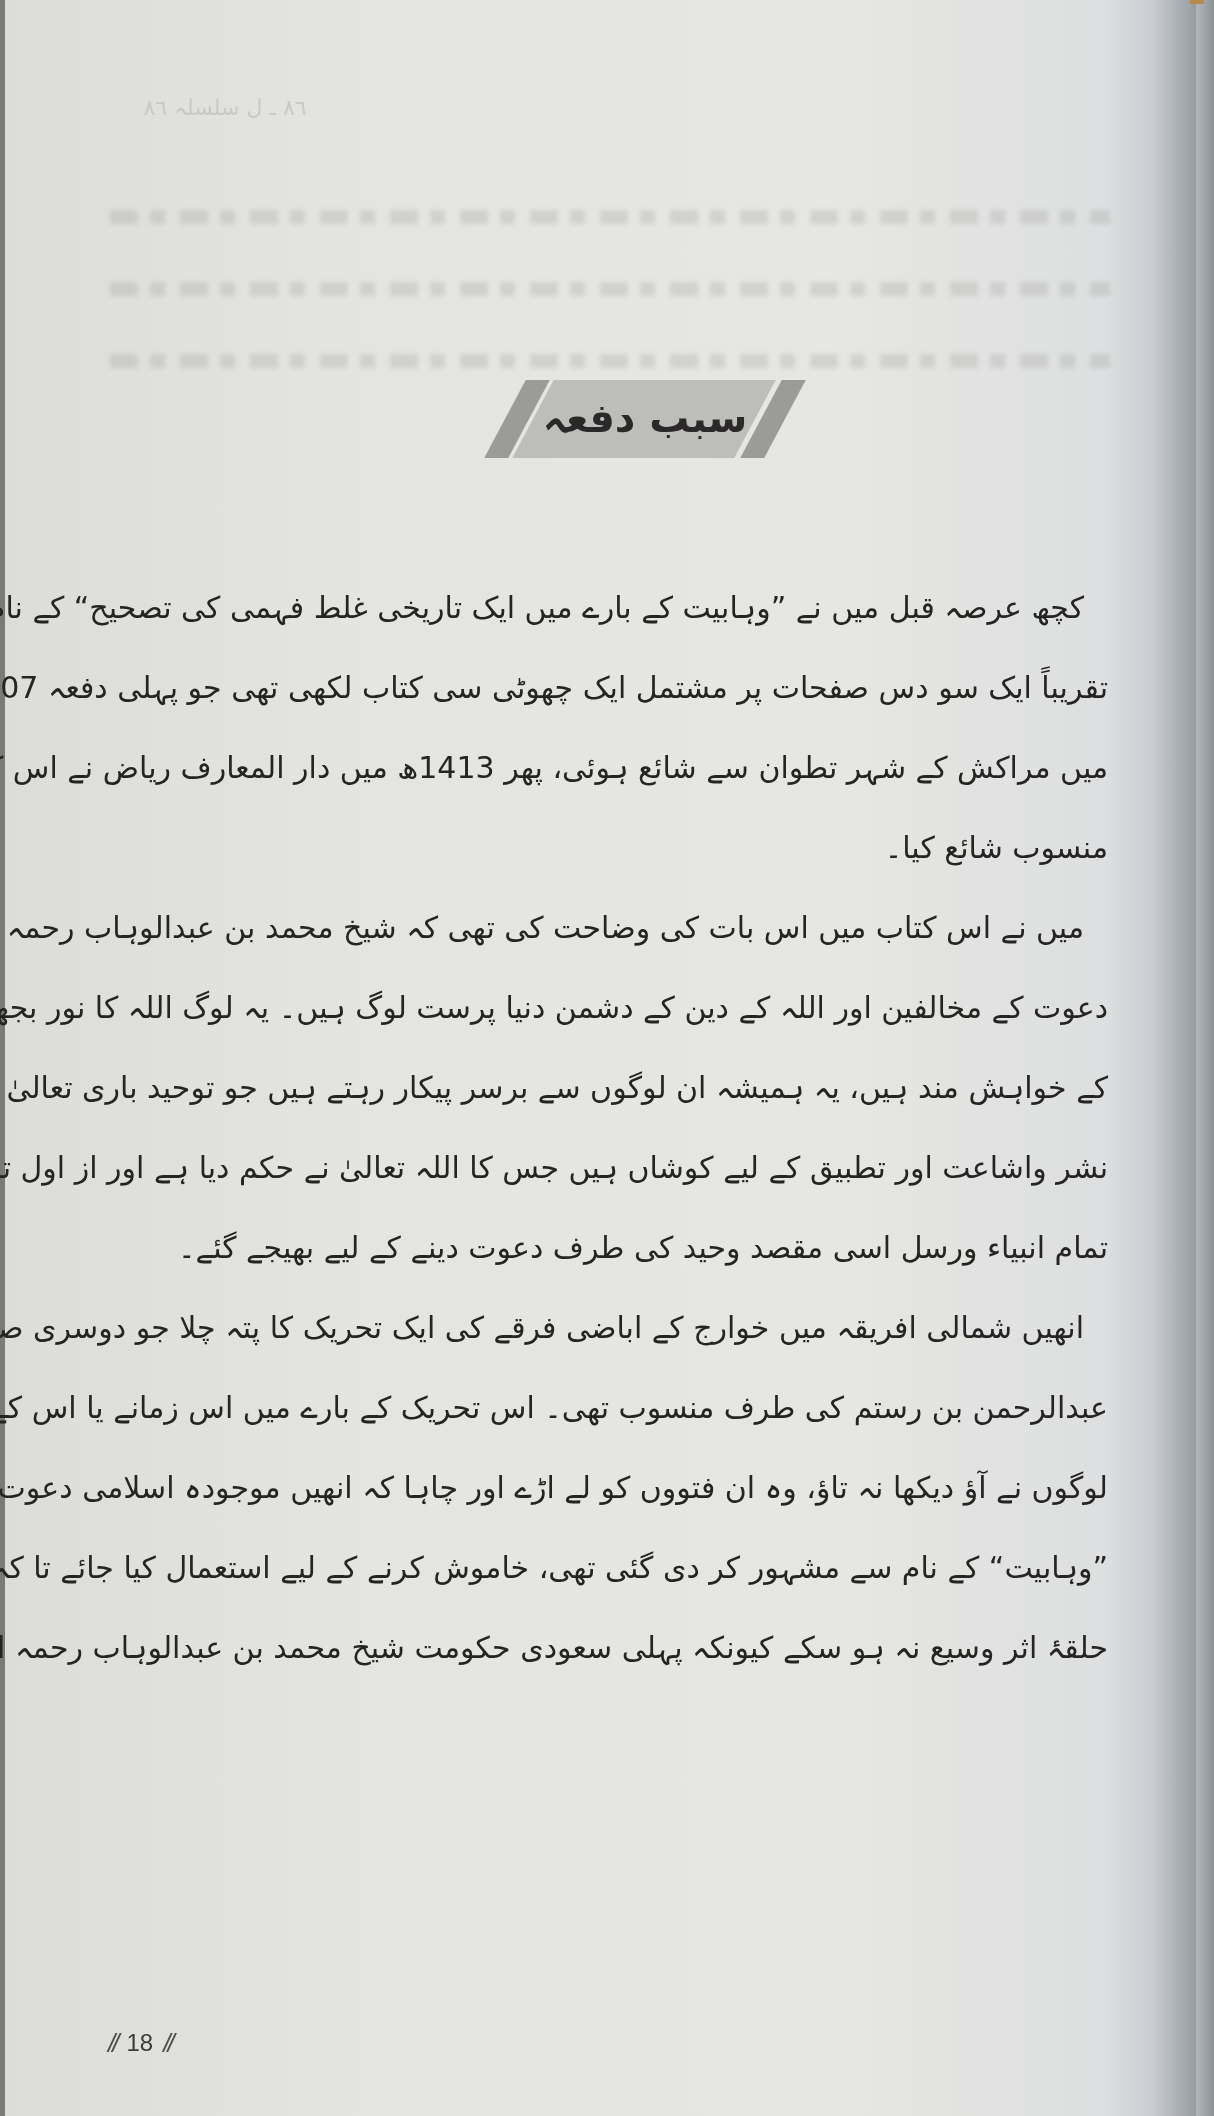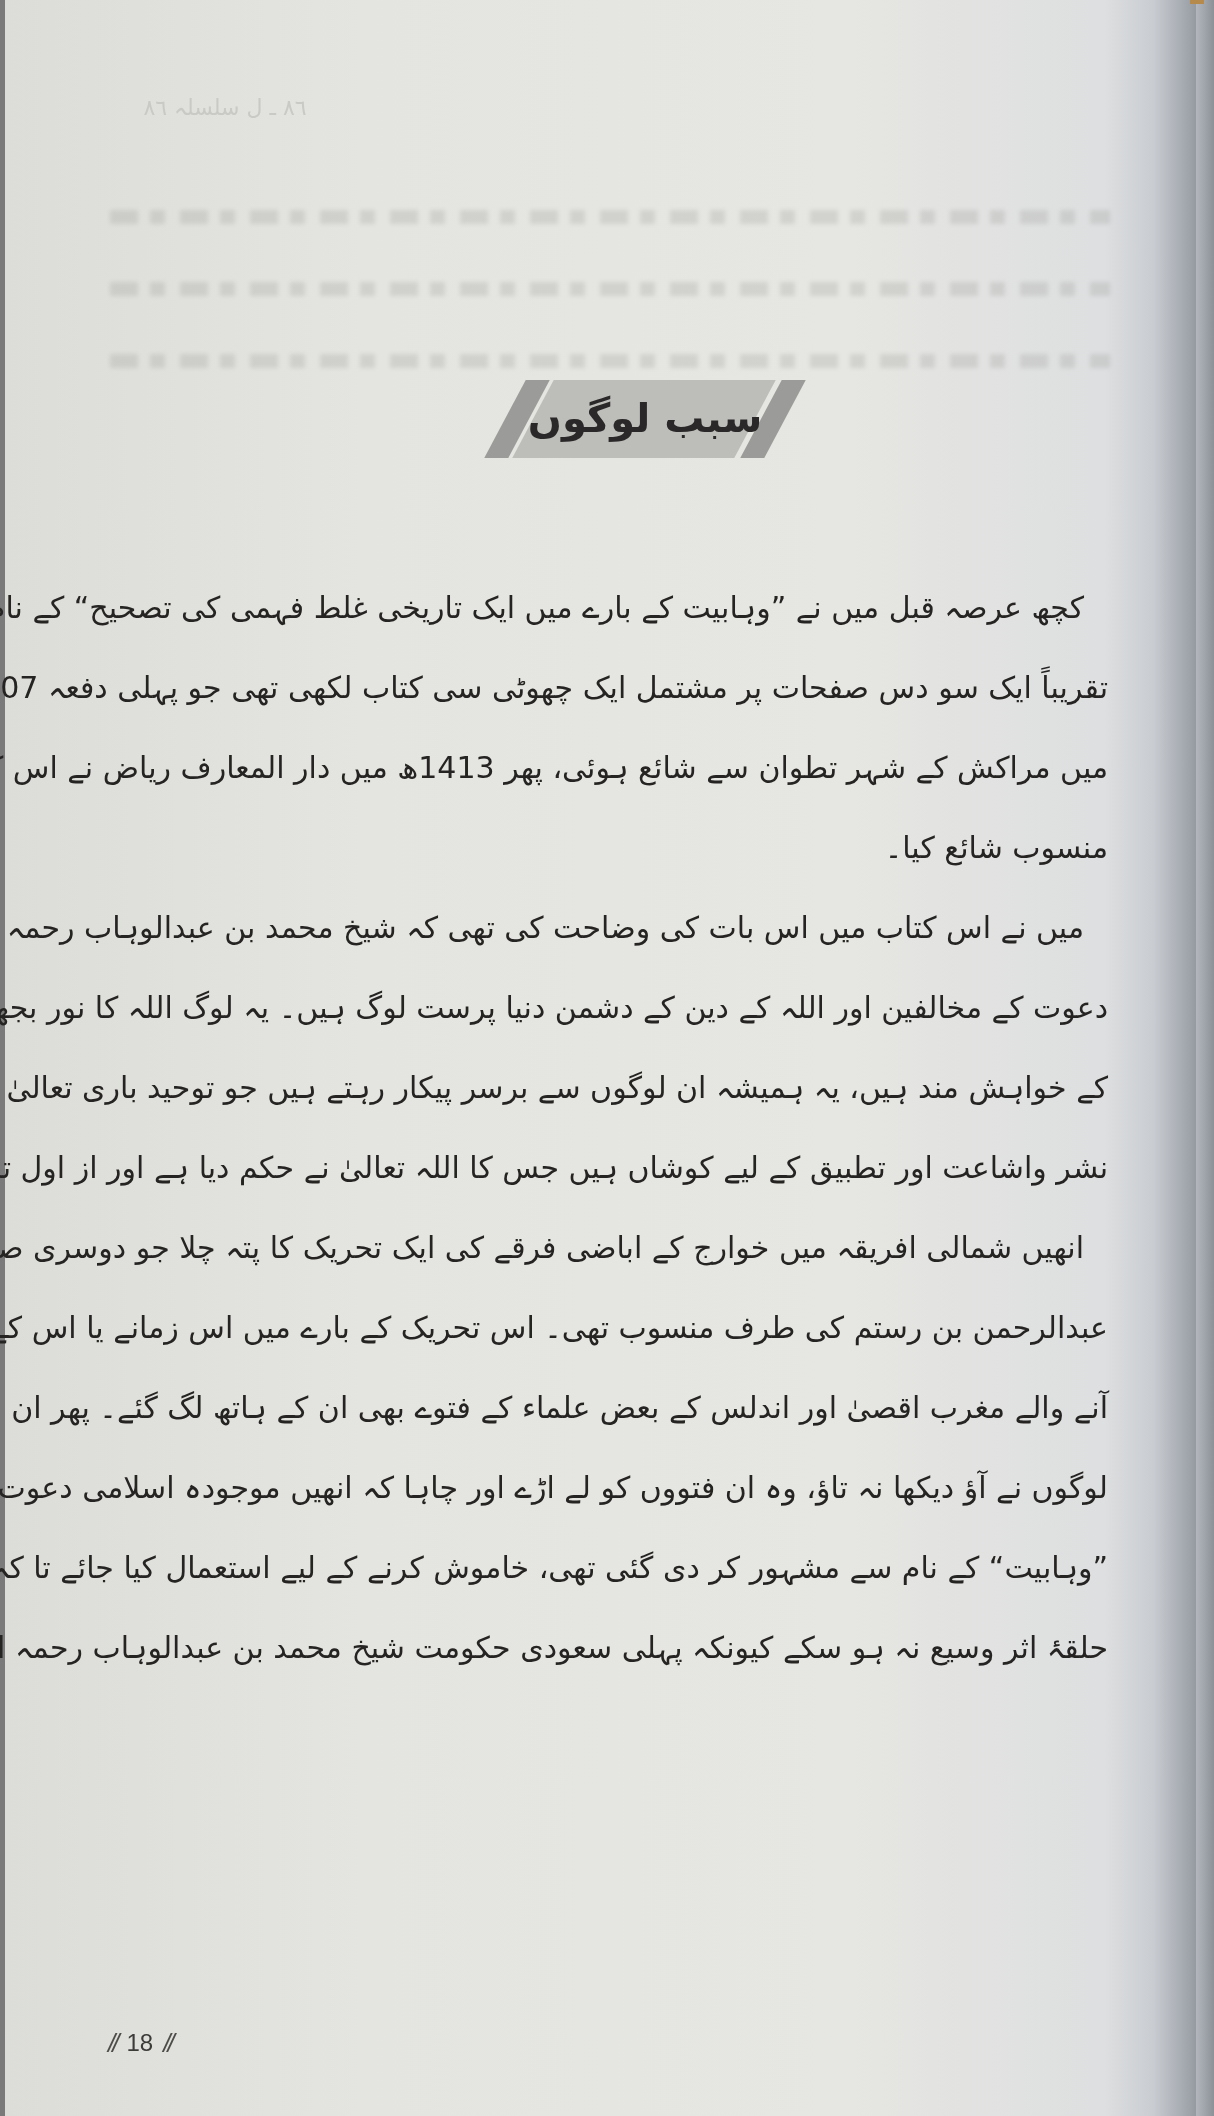--- a/index.html
+++ b/index.html
@@ -92,40 +92,40 @@
   <div class="ghost-lines">
     <div></div>
       <div></div>
       <div></div>
   </div>
 
   <div class="heading-wrap">
     <div class="heading-bar-left"></div>
     <div class="heading-banner"></div>
     <div class="heading-bar-right"></div>
-    <div class="heading-text">سبب لوگوں</div>
+    <div class="heading-text">سبب دفعہ</div>
   </div>
 
   <div class="body">
     <div>
       <div class="line indent">کچھ عرصہ قبل میں نے ”وہابیت کے بارے میں ایک تاریخی غلط فہمی کی تصحیح“ کے نام سے</div>
       <div class="line">تقریباً ایک سو دس صفحات پر مشتمل ایک چھوٹی سی کتاب لکھی تھی جو پہلی دفعہ 1407ھ</div>
       <div class="line">میں مراکش کے شہر تطوان سے شائع ہوئی، پھر 1413ھ میں دار المعارف ریاض نے اس کا دوسرا</div>
       <div class="line last">منسوب شائع کیا۔</div>
     </div>
     <div>
       <div class="line indent">میں نے اس کتاب میں اس بات کی وضاحت کی تھی کہ شیخ محمد بن عبدالوہاب رحمہ اللہ کی</div>
       <div class="line">دعوت کے مخالفین اور اللہ کے دین کے دشمن دنیا پرست لوگ ہیں۔ یہ لوگ اللہ کا نور بجھانے</div>
       <div class="line">کے خواہش مند ہیں، یہ ہمیشہ ان لوگوں سے برسر پیکار رہتے ہیں جو توحید باری تعالیٰ کی</div>
       <div class="line">نشر واشاعت اور تطبیق کے لیے کوشاں ہیں جس کا اللہ تعالیٰ نے حکم دیا ہے اور از اول تا آخر</div>
+      <div class="line last">تمام انبیاء ورسل اسی مقصد وحید کی طرف دعوت دینے کے لیے بھیجے گئے۔</div>
     </div>
     <div>
       <div class="line indent">انھیں شمالی افریقہ میں خوارج کے اباضی فرقے کی ایک تحریک کا پتہ چلا جو دوسری صدی</div>
       <div class="line">عبدالرحمن بن رستم کی طرف منسوب تھی۔ اس تحریک کے بارے میں اس زمانے یا اس کے بعد</div>
-      <div class="line">آنے والے مغرب اقصیٰ اور اندلس کے بعض علماء کے فتوے بھی ان کے ہاتھ لگ گئے۔ پھر ان</div>
       <div class="line">لوگوں نے آؤ دیکھا نہ تاؤ، وہ ان فتووں کو لے اڑے اور چاہا کہ انھیں موجودہ اسلامی دعوت کو جو</div>
       <div class="line">”وہابیت“ کے نام سے مشہور کر دی گئی تھی، خاموش کرنے کے لیے استعمال کیا جائے تا کہ اس کا</div>
       <div class="line">حلقۂ اثر وسیع نہ ہو سکے کیونکہ پہلی سعودی حکومت شیخ محمد بن عبدالوہاب رحمہ اللہ کی اس دعوتِ حق</div>
     </div>
   </div>
 
   <div class="footer">
     <span class="slashes">//</span>
     <span>18</span>
     <span class="slashes">//</span>

